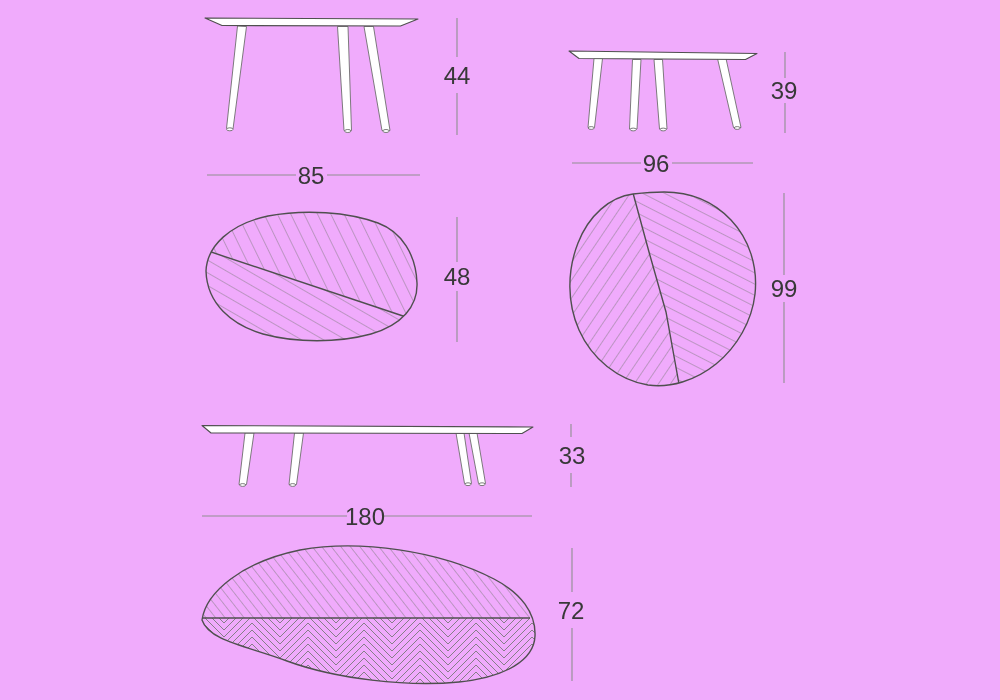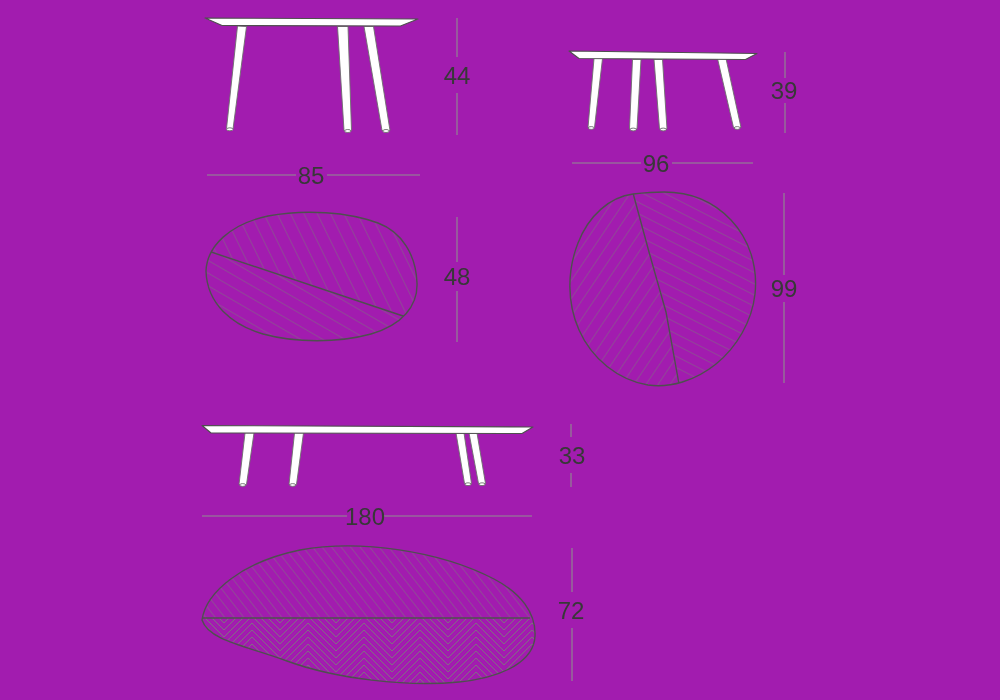--- a/index.html
+++ b/index.html
@@ -1,16 +1,16 @@
 <!DOCTYPE html>
 <html><head>
 <meta charset="utf-8">
 <style>
   html,body{margin:0;padding:0;background:#ffffff;}
-  .canvas{position:relative;width:1000px;height:700px;background:#a21caf;overflow:hidden;
+  .canvas{position:relative;width:1000px;height:700px;background:#f0abfc;overflow:hidden;
           font-family:"Liberation Sans",sans-serif;}
   svg{position:absolute;inset:0;}
   .outline{fill:none;stroke:#4f4f4f;stroke-width:1.4;}
   .midrib{fill:none;stroke:#4f4f4f;stroke-width:1.4;}
   .toppart{fill:#ffffff;stroke:#4f4f4f;stroke-width:1.1;stroke-linejoin:round;}
   .leg{fill:#ffffff;stroke:#6e6e6e;stroke-width:0.9;stroke-linejoin:round;}
   .foot{fill:#ffffff;stroke:#6e6e6e;stroke-width:0.9;}
   .dimline{stroke-width:1.1;}
   .dimtext{font-size:24px;text-anchor:middle;}
 </style>

